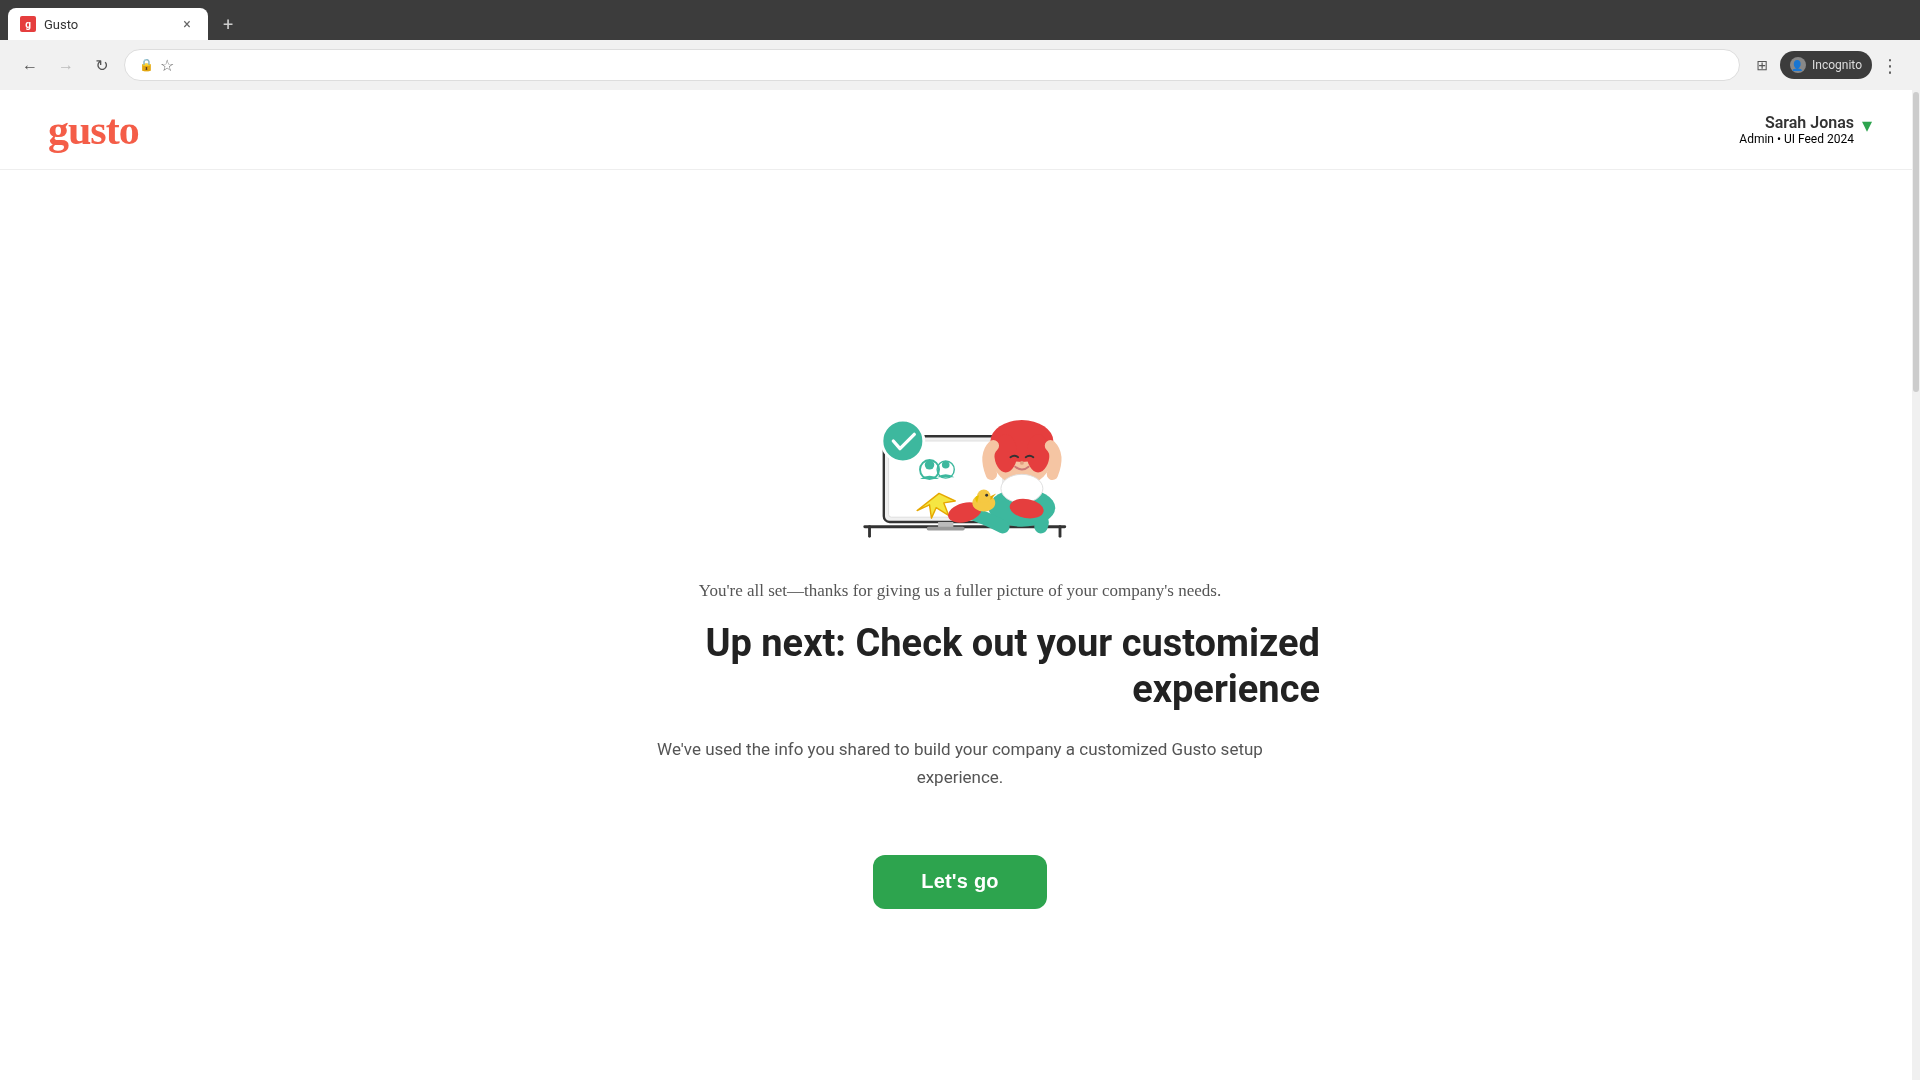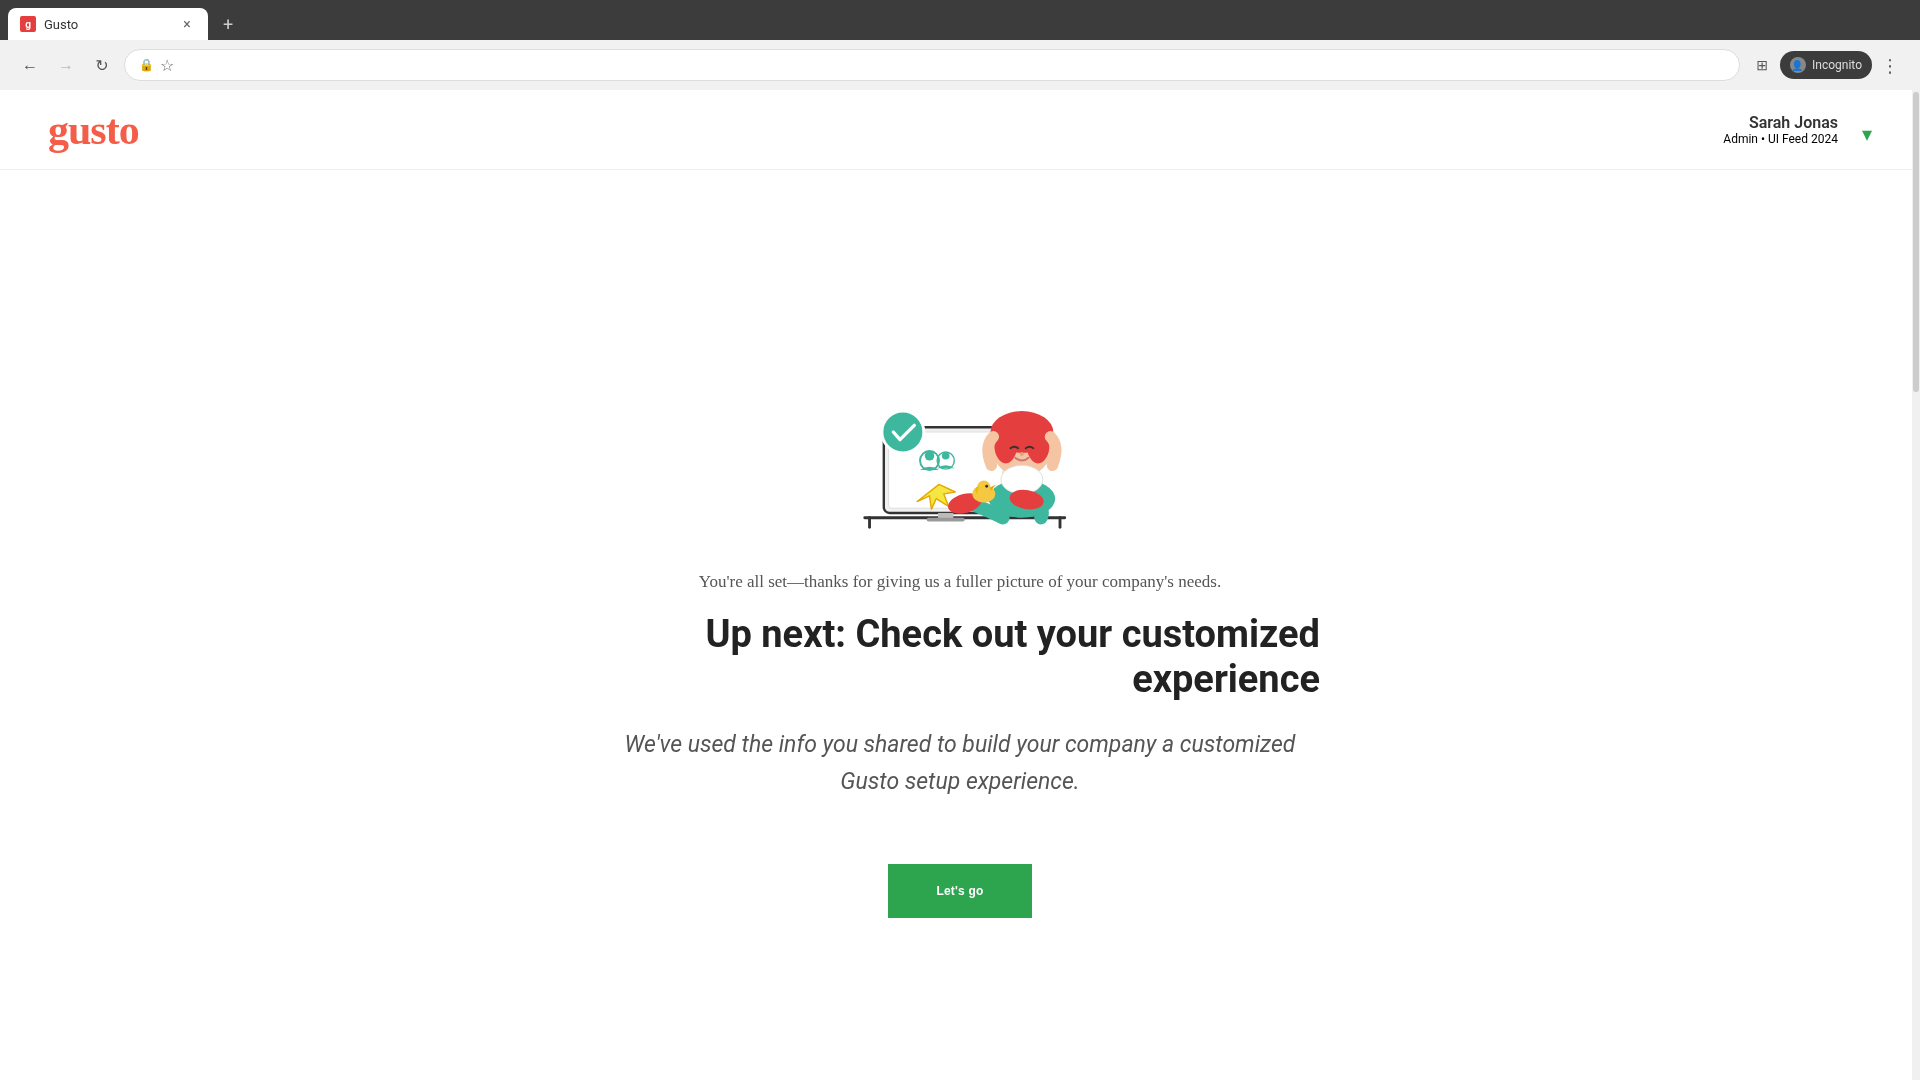--- a/index.html
+++ b/index.html
@@ -25,39 +25,39 @@
     .incognito-btn { background: #3c3c3c; border-radius: 16px; height: 28px; padding: 0 10px; display: flex; align-items: center; gap: 6px; color: #ddd; font-size: 12px; cursor: pointer; }
     .incognito-icon { width: 16px; height: 16px; background: #888; border-radius: 50%; display: flex; align-items: center; justify-content: center; font-size: 10px; }
     .menu-btn { font-size: 18px; color: #555; cursor: pointer; width: 28px; height: 28px; display: flex; align-items: center; justify-content: center; }
 
     
     .app-container { width: 100%; height: calc(1080px - 90px); background: #fff; display: flex; flex-direction: column; overflow: hidden; }
 
     
     .top-nav { width: 100%; height: 80px; background: #fff; border-bottom: 1px solid #eee; display: flex; align-items: center; justify-content: space-between; padding: 0 48px; }
     .gusto-logo { font-size: 42px; font-weight: 800; color: #f45d48; font-family: Georgia, serif; letter-spacing: -1px; }
-    .user-section { display: flex; align-items: flex-end; gap: 24px; cursor: pointer; }
+    .user-section { display: flex; align-items: flex-start; gap: 8px; cursor: pointer; }
     .user-info { text-align: right; }
     .user-name { font-size: 16px; font-weight: 600; color: #333; }
     .user-role { font-size: 12px; color: #000000; }
     .chevron-down { color: #2da44e; font-size: 20px; }
 
     
     .main-content { flex: 1; display: flex; flex-direction: column; align-items: center; justify-content: center; padding: 40px 20px; }
 
     
     .illustration { width: 380px; height: 200px; position: relative; margin-bottom: 40px; }
 
     
     .subtitle { font-size: 17px; color: #555; text-align: center; margin-bottom: 20px; max-width: 680px; font-family: Liberation Serif, serif; }
     .main-heading { font-size: 38px; font-weight: 700; color: #222; text-align: right; margin-bottom: 24px; max-width: 720px; line-height: 1.2; }
-    .description { font-size: 23px; color: #555; text-align: center; margin-bottom: 64px; max-width: 680px; line-height: 1.6; font-style: italic; }
+    .description { font-size: 17px; color: #555; text-align: center; margin-bottom: 64px; max-width: 680px; line-height: 1.6; }
 
     
-    .cta-btn { background: #2da44e; color: #fff; border: none; border-radius: 0; height: 54px; padding: 0 48px; font-size: 12px; font-weight: 600; cursor: pointer; letter-spacing: 0.2px; }
+    .cta-btn { background: #2da44e; color: #fff; border: none; border-radius: 12px; height: 54px; padding: 0 48px; font-size: 20px; font-weight: 600; cursor: pointer; letter-spacing: 0.2px; }
 
     
     .scrollbar { position: absolute; right: 0; top: 90px; width: 8px; height: 990px; background: #f0f0f0; }
     .scrollbar-thumb { width: 6px; height: 300px; background: #ccc; border-radius: 4px; margin: 2px 1px; }
 
     
     .illustration svg { width: 100%; height: 100%; }
   </style>
 </head>
 <body>

